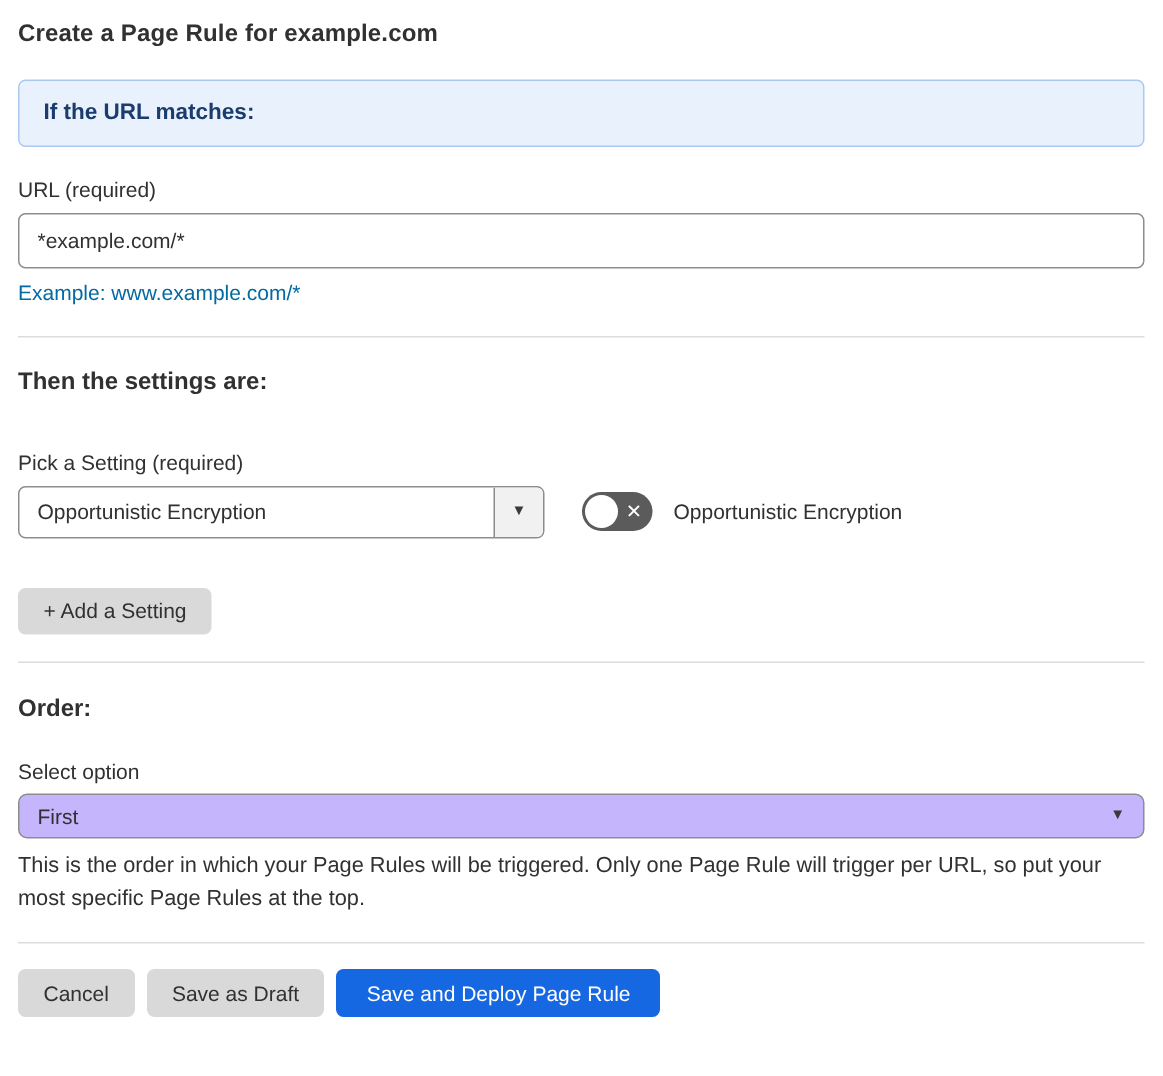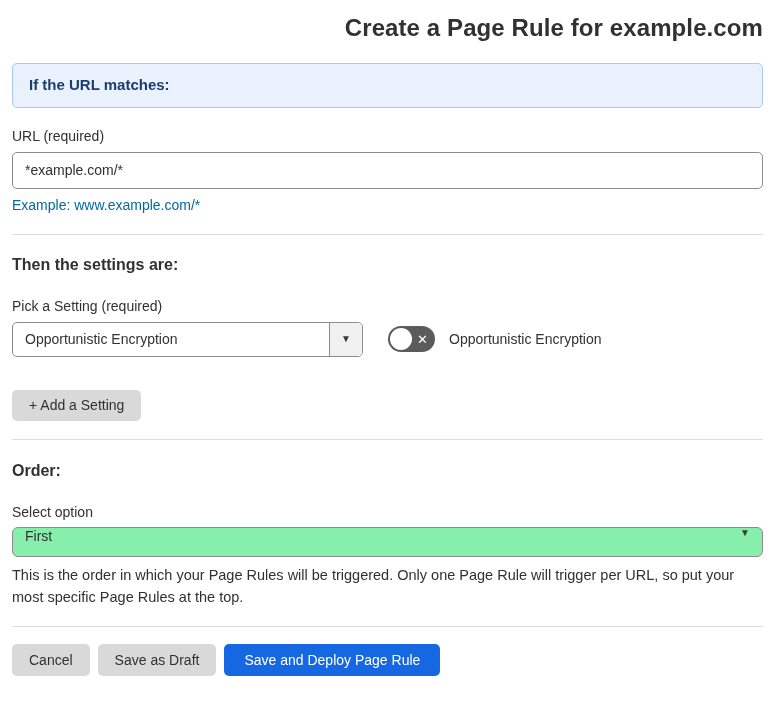--- a/index.html
+++ b/index.html
@@ -7,26 +7,25 @@
   body {
     width: 775px;
     min-height: 717px;
     font-family: "Liberation Sans", "DejaVu Sans", sans-serif;
     color: #313131;
     position: relative;
   }
   .page { padding: 12px 12px 20px 12px; }
 
   .page-title {
-    font-size: 24px;
+    font-size: 16px;
     font-weight: 700;
     color: #313131;
     margin-top: 2px;
     letter-spacing: 0.1px;
-    text-align: right;
   }
 
   .info-box {
     margin-top: 21px;
     background: #e9f1fc;
     border: 1px solid #abc9f0;
     border-radius: 5px;
     padding: 9px 16px 10px 16px;
     color: #1b3d6e;
     font-size: 15px;
@@ -180,23 +179,23 @@
     color: #ffffff;
     padding: 0 20px;
   }
 
   .select-box {
     margin-top: 7px;
     width: 100%;
     height: 30px;
     border: 1px solid #8d8d8d;
     border-radius: 6px;
-    background: #86efac;
-    display: flex;
-    align-items: flex-start;
+    background: #c4b5fd;
+    display: flex;
+    align-items: center;
     justify-content: space-between;
     padding: 0 12px;
     font-size: 14px;
     color: #313131;
     cursor: pointer;
   }
 
   .order-helper {
     margin-top: 7px;
     font-size: 14.5px;
@@ -224,21 +223,21 @@
   </div>
 
   <label class="field-label">URL (required)</label>
   <input class="text-input" type="text" value="*example.com/*" style="">
   <div class="helper-text">Example: www.example.com/*</div>
 
   <hr class="divider">
 
   <h2 class="section-heading">Then the settings are:</h2>
 
-  <label class="field-label" style="margin-top:24px;">Pick a Setting (required)</label>
+  <label class="field-label" style="margin-top:36px;">Pick a Setting (required)</label>
 
   <div class="setting-row">
     <div class="combo">
       <div class="combo-value">Opportunistic Encryption</div>
       <div class="combo-button">
         <span class="caret">▼</span>
       </div>
     </div>
     <div class="toggle-wrap">
       <div class="toggle">

